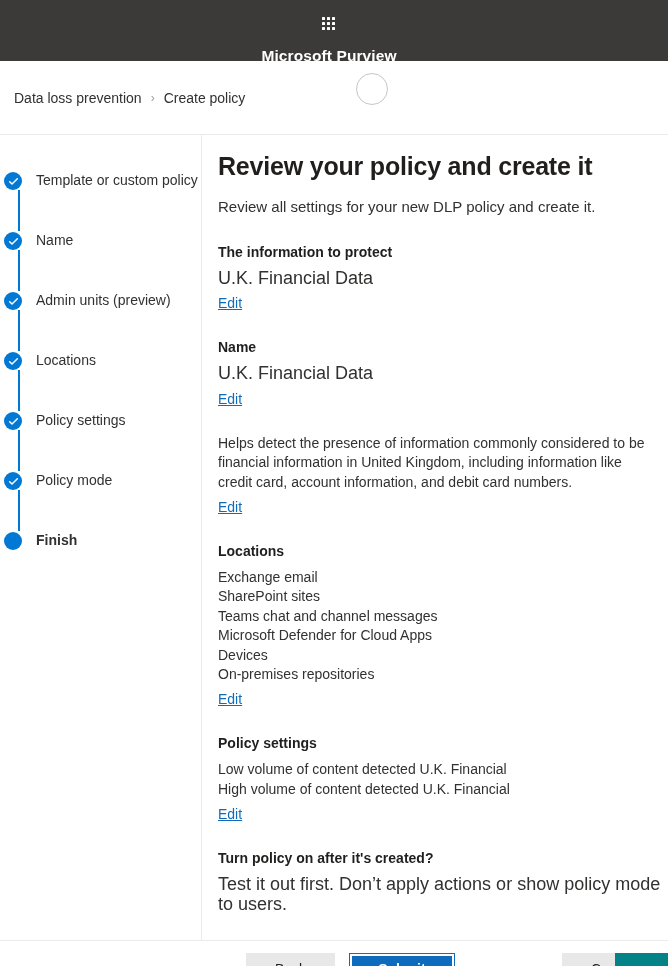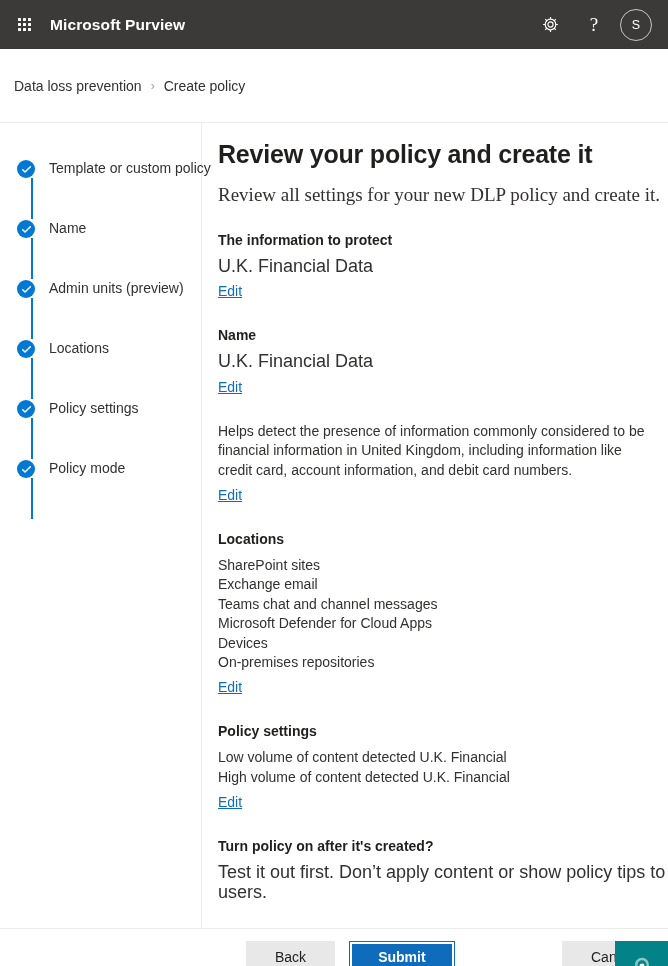--- a/index.html
+++ b/index.html
@@ -13,26 +13,27 @@
     height: 966px;
     overflow: hidden;
     background: #ffffff;
     font-family: "Liberation Sans", sans-serif;
     color: #323130;
     position: relative;
   }
 
   
   .suite-bar {
-    height: 49px;
+    height: 61px;
     background: #3b3a39;
     display: flex;
     align-items: center;
     padding: 0 12px 0 0;
     position: relative;
+    flex-direction: column;
   }
   .waffle {
     width: 48px;
     height: 47px;
     display: flex;
     align-items: center;
     justify-content: center;
     cursor: pointer;
     flex: 0 0 auto;
   }
@@ -137,21 +138,21 @@
     border-right: 1px solid #edebe9;
     padding: 36px 0 0 0;
     position: relative;
     background: #ffffff;
   }
   .step {
     position: relative;
     display: flex;
     align-items: flex-start;
     height: 60px;
-    padding-left: 16px;
+    padding-left: 3px;
   }
   .step-marker {
     position: relative;
     width: 20px;
     flex: 0 0 20px;
     display: flex;
     justify-content: center;
     z-index: 2;
   }
   .dot {
@@ -193,25 +194,24 @@
   }
   .review-title {
     font-size: 25px;
     font-weight: bold;
     color: #201f1e;
     margin: 0 0 0 0;
     line-height: 34px;
     letter-spacing: -0.2px;
   }
   .review-sub {
-    font-size: 19px;
+    font-size: 15px;
     color: #323130;
     margin: 14px 0 0 0;
     line-height: 20px;
-    font-family: Liberation Serif, serif;
   }
   .section { margin-top: 26px; }
   .section-heading {
     font-size: 14px;
     font-weight: bold;
     color: #201f1e;
     margin: 0 0 7px 0;
     line-height: 19px;
   }
   .section-line {
@@ -422,20 +422,26 @@
         <div class="dot">
           <svg width="11" height="11" viewBox="0 0 12 12">
               <path d="M1.8 6.2l2.6 2.6L10.2 3" stroke="#ffffff" stroke-width="1.6" fill="none" stroke-linecap="round" stroke-linejoin="round"></path>
             </svg>
         </div>
         <div class="connector"></div>
       </div>
       <div class="step-label">Policy mode</div>
     </div>
 
+    <div class="step is-current">
+      <div class="step-marker">
+        <div class="dot"></div>
+      </div>
+      <div class="step-label">Finish</div>
+    </div>
 
   </div>
 
   <div class="review">
     <h1 class="review-title">Review your policy and create it</h1>
     <p class="review-sub">Review all settings for your new DLP policy and create it.</p>
 
     <div class="section">
       <div class="section-heading">The information to protect</div>
       <p class="section-line">U.K. Financial Data</p>
@@ -449,42 +455,42 @@
     </div>
 
     <div class="section">
       <p class="section-para">Helps detect the presence of information commonly considered to be financial information in United Kingdom, including information like credit card, account information, and debit card numbers.</p>
       <a class="edit-link">Edit</a>
     </div>
 
     <div class="section">
       <div class="section-heading">Locations</div>
       <ul class="loc-list">
+        <li>Exchange email</li>
         <li>SharePoint sites</li>
-        <li>Exchange email</li>
         <li>Teams chat and channel messages</li>
         <li>Microsoft Defender for Cloud Apps</li>
         <li>Devices</li>
         <li>On-premises repositories</li>
       </ul>
       <a class="edit-link">Edit</a>
     </div>
 
     <div class="section">
       <div class="section-heading">Policy settings</div>
       <ul class="loc-list">
         <li>Low volume of content detected U.K. Financial</li>
         <li>High volume of content detected U.K. Financial</li>
       </ul>
       <a class="edit-link">Edit</a>
     </div>
 
     <div class="section">
       <div class="section-heading">Turn policy on after it's created?</div>
-      <p class="section-line">Test it out first. Don’t apply content or show policy tips to users.</p>
+      <p class="section-line">Test it out first. Don’t apply actions or show policy mode to users.</p>
 
     </div>
   </div>
 
   <div class="float-stack">
     <button class="float-btn support">
       <span>
         <svg width="22" height="22" viewBox="0 0 24 24" fill="#ffffff">
           <path d="M12 3C7.8 3 4.5 6.3 4.5 10.5v4.2h2.6v-4.2c0-2.7 2.2-4.9 4.9-4.9s4.9 2.2 4.9 4.9v4.2h2.6v-4.2C19.5 6.3 16.2 3 12 3z" opacity="0.55"></path>
           <rect x="9.2" y="9.4" width="5.6" height="8" rx="2.8"></rect>

